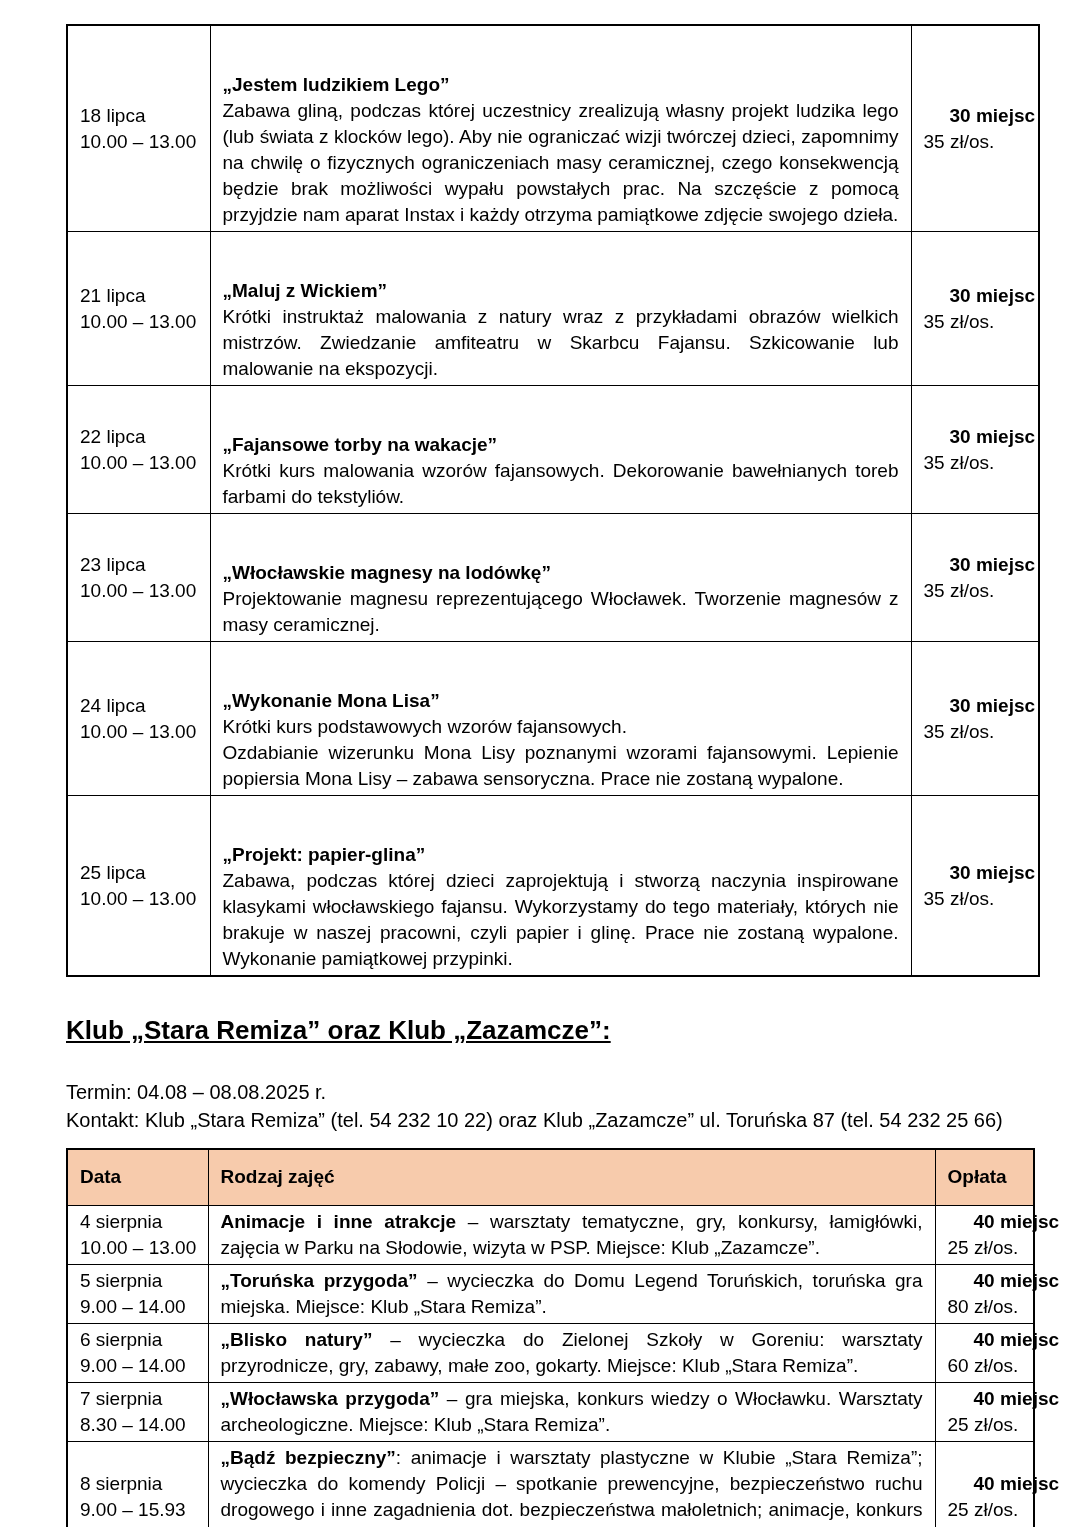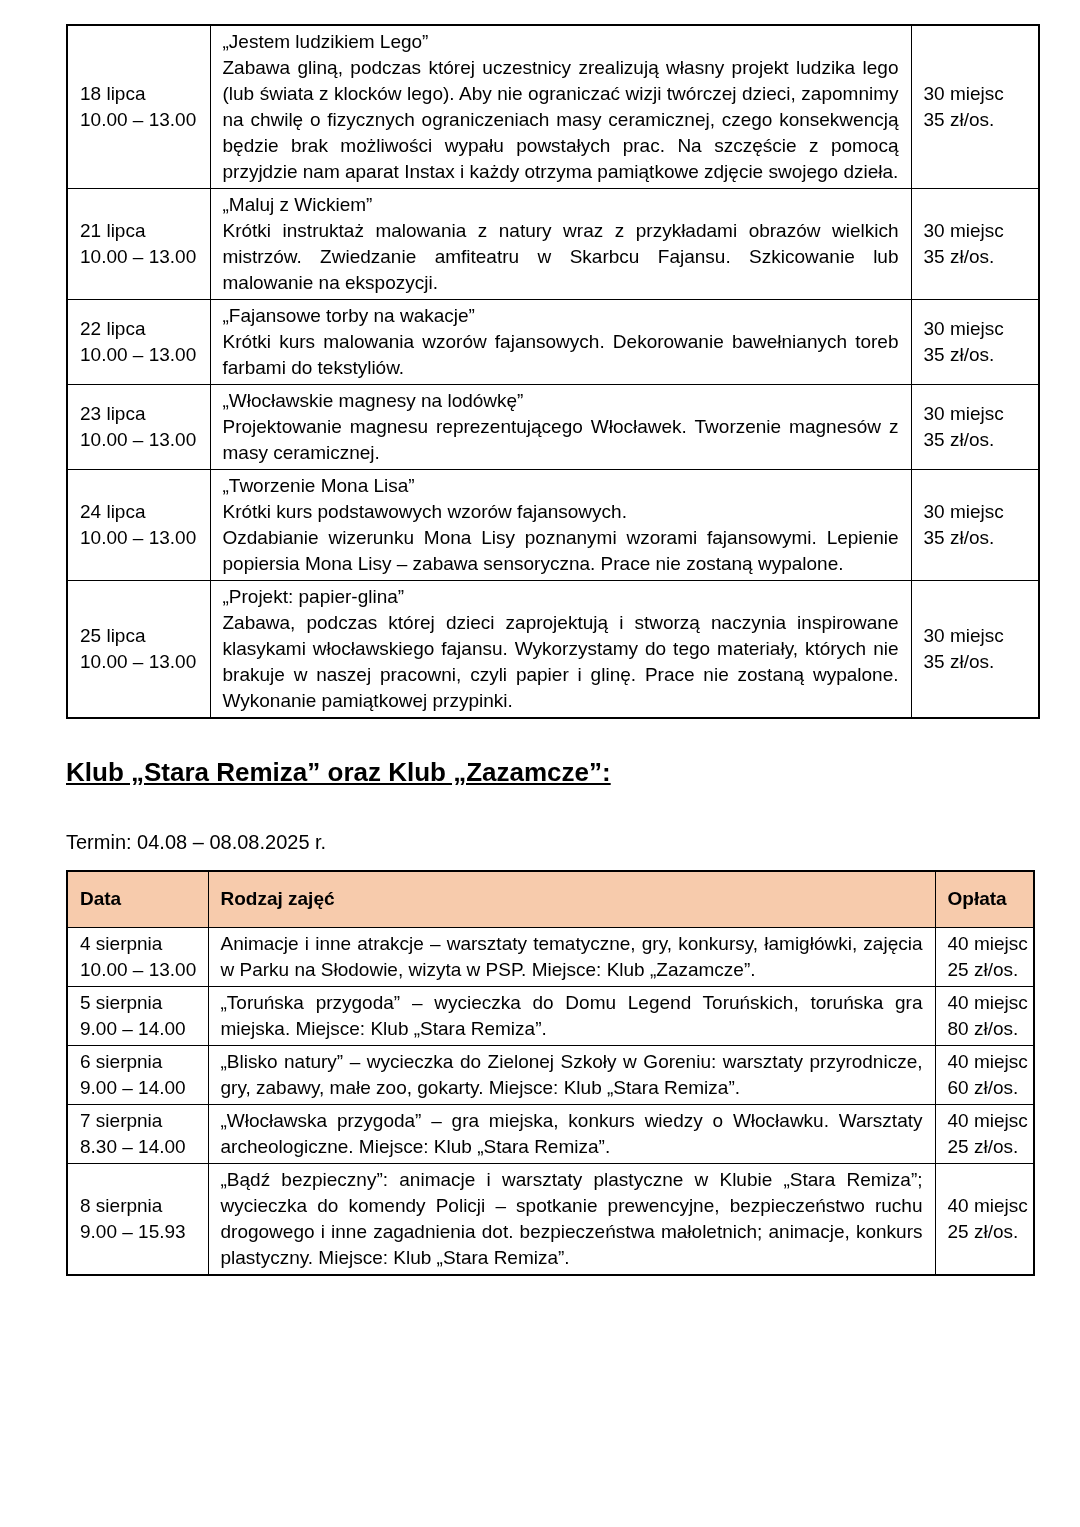--- a/index.html
+++ b/index.html
@@ -25,43 +25,43 @@
   }
   table.t1{width:972px;}
   table.t2{width:967px;margin-top:14px;}
   .grid td,.grid th{
     border:1px solid var(--border-color);
     vertical-align:middle;
     padding:3px 12px;
   }
   .date-cell{padding-left:10px;}
   .date-line{line-height:26px;white-space:nowrap;}
-  .w-title{font-weight:normal;line-height:26px;}
+  .w-title{font-weight:bold;line-height:26px;margin-top:43px;}
   .w-para{text-align:justify;line-height:26px;}
   .desc-cell{padding:3px 12px 4px 12px;}
   .desc-cell2{padding:7px 12px 8px 12px;}
   .price-cell{padding:3px 2px 3px 9px;}
-  .places{font-weight:normal;line-height:26px;white-space:nowrap;}
+  .places{font-weight:bold;line-height:26px;white-space:nowrap;margin-left:26px;}
   .price{line-height:26px;white-space:nowrap;}
 
   table.t2 th{
     background:var(--header-bg);
     text-align:left;
     font-weight:bold;
     height:56px;
     padding:6px 12px;
   }
 
   .section-heading{
     margin-top:38px;
     font-size:26px;
     font-weight:bold;
     text-decoration:underline;
   }
-  .info-block{margin-top:40px;font-size:20px;}
+  .info-block{margin-top:32px;font-size:20px;}
   .info-line{line-height:28px;}
 </style>
 </head>
 <body>
 
 <div class="page">
 
   <table class="grid t1">
     <colgroup>
       <col style="width:143px">
@@ -124,21 +124,21 @@
             <div class="places">30 miejsc</div>
             <div class="price">35 zł/os.</div>
           </td>
         </tr>
         <tr>
           <td class="date-cell">
             <div class="date-line">24 lipca</div>
             <div class="date-line">10.00 – 13.00</div>
           </td>
           <td class="desc-cell">
-            <div class="w-title">„Tworzenie Mona Lisa”</div>
+            <div class="w-title">„Wykonanie Mona Lisa”</div>
             <div class="w-para">Krótki kurs podstawowych wzorów fajansowych.</div>
             <div class="w-para">Ozdabianie wizerunku Mona Lisy poznanymi wzorami fajansowymi. Lepienie popiersia Mona Lisy – zabawa sensoryczna. Prace nie zostaną wypalone.</div>
           </td>
           <td class="price-cell">
             <div class="places">30 miejsc</div>
             <div class="price">35 zł/os.</div>
           </td>
         </tr>
         <tr>
           <td class="date-cell">
@@ -154,20 +154,21 @@
             <div class="price">35 zł/os.</div>
           </td>
         </tr>
       </tbody>
   </table>
 
   <div class="section-heading">Klub „Stara Remiza” oraz Klub „Zazamcze”:</div>
 
   <div class="info-block" id="info-block">
       <div class="info-line">Termin: 04.08 – 08.08.2025 r.</div>
+      <div class="info-line">Kontakt: Klub „Stara Remiza” (tel. 54 232 10 22) oraz Klub „Zazamcze” ul. Toruńska 87 (tel. 54 232 25 66)</div>
     </div>
 
   <table class="grid t2">
     <colgroup>
       <col style="width:141px">
       <col style="width:727px">
       <col style="width:99px">
     </colgroup>
     <thead>
       <tr>

